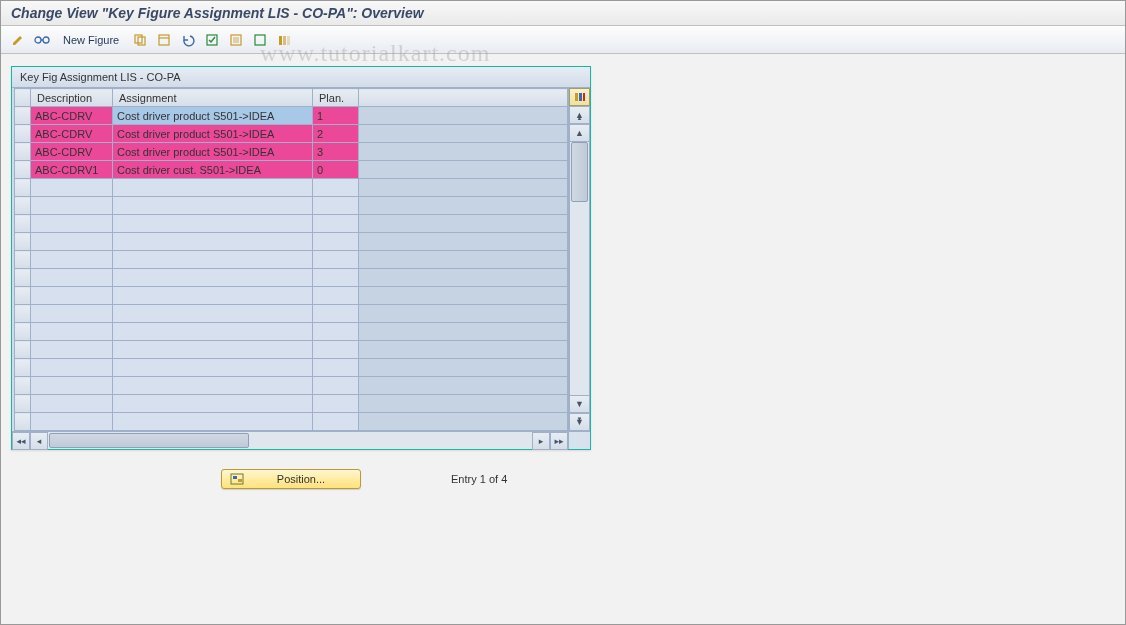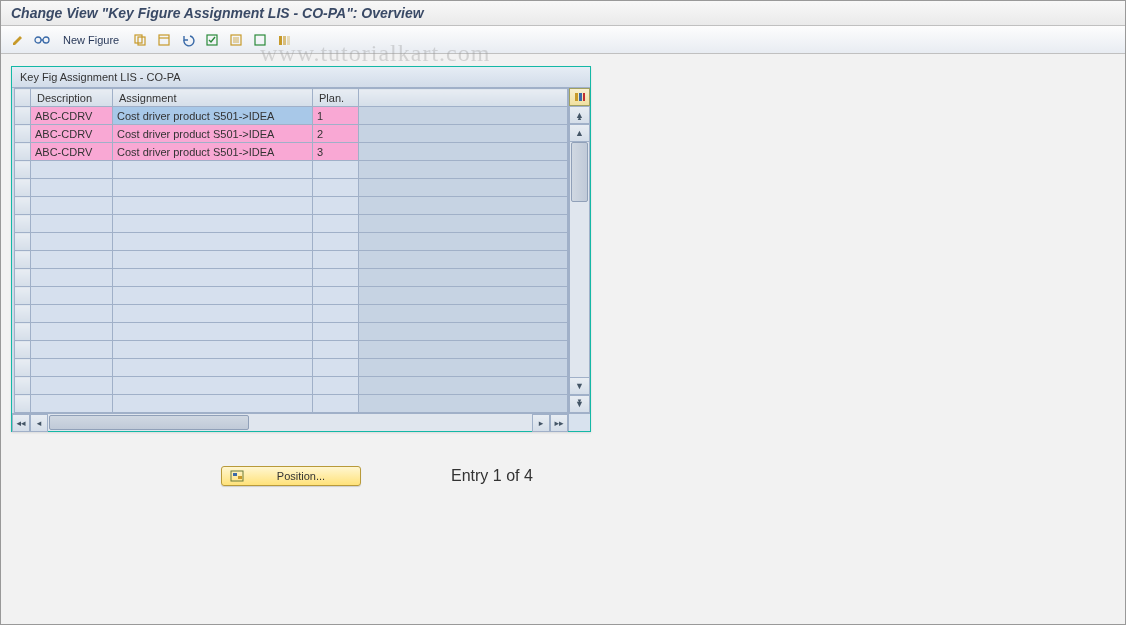--- a/index.html
+++ b/index.html
@@ -117,21 +117,21 @@
   }
   table.grid td {
     border: 1px solid #a0b0c8;
     padding: 0;
     height: 18px;
   }
   .cell-input {
     width: 100%;
     height: 100%;
     border: none;
-    background: #f9a8d4;
+    background: #ec4899;
     font-size: 11px;
     padding: 0 4px;
     color: #333;
     font-family: inherit;
   }
   .cell-input.selected {
     background: #a8c8e8;
   }
   .cell-empty {
     background: #c6d3e3;
@@ -197,21 +197,21 @@
     top: 1px;
     bottom: 1px;
     width: 200px;
     background: linear-gradient(#d0d8e2, #c0cad8);
     border: 1px solid #90a0b8;
     border-radius: 2px;
   }
   .footer-row {
     display: flex;
     align-items: center;
-    margin-top: 34px;
+    margin-top: 19px;
     gap: 90px;
     padding-left: 210px;
   }
   .position-btn {
     display: inline-flex;
     align-items: center;
     gap: 6px;
     background: linear-gradient(#fff6d0, #ffe27a);
     border: 1px solid #b89a3a;
     border-radius: 3px;
@@ -227,21 +227,21 @@
     height: 12px;
     display: inline-flex;
     align-items: center;
     justify-content: center;
   }
   .position-btn .pb-label {
     flex: 1;
     text-align: center;
   }
   .entry-text {
-    font-size: 16px;
+    font-size: 11px;
     color: #333;
   }
   .watermark {
     position: absolute;
     top: 40px;
     left: 260px;
     font-size: 24px;
     color: rgba(150,150,150,0.35);
     font-family: Georgia, serif;
     letter-spacing: 1px;
@@ -354,20 +354,27 @@
                 <td><input class="cell-input" value="ABC-CDRV" style=""></td>
                 <td><input class="cell-input" value="Cost driver product S501-&gt;IDEA" style=""></td>
                 <td><input class="cell-input" value="2" style=""></td>
                 <td class="cell-empty"></td>
               </tr>
               <tr>
                 <td class="row-selector"></td>
                 <td><input class="cell-input" value="ABC-CDRV" style=""></td>
                 <td><input class="cell-input" value="Cost driver product S501-&gt;IDEA" style=""></td>
                 <td><input class="cell-input" value="3" style=""></td>
+                <td class="cell-empty"></td>
+              </tr>
+              <tr>
+                <td class="row-selector"></td>
+                <td><input class="cell-input" value="ABC-CDRV1" style=""></td>
+                <td><input class="cell-input" value="Cost driver cust. S501-&gt;IDEA" style=""></td>
+                <td><input class="cell-input" value="0" style=""></td>
                 <td class="cell-empty"></td>
               </tr>
               <tr>
                 <td class="row-selector"></td>
                 <td><input class="cell-input" style="background: rgb(214, 224, 238);"></td>
                 <td><input class="cell-input" style="background: rgb(214, 224, 238);"></td>
                 <td><input class="cell-input" style="background: rgb(214, 224, 238);"></td>
                 <td class="cell-empty"></td>
               </tr>
               <tr>

